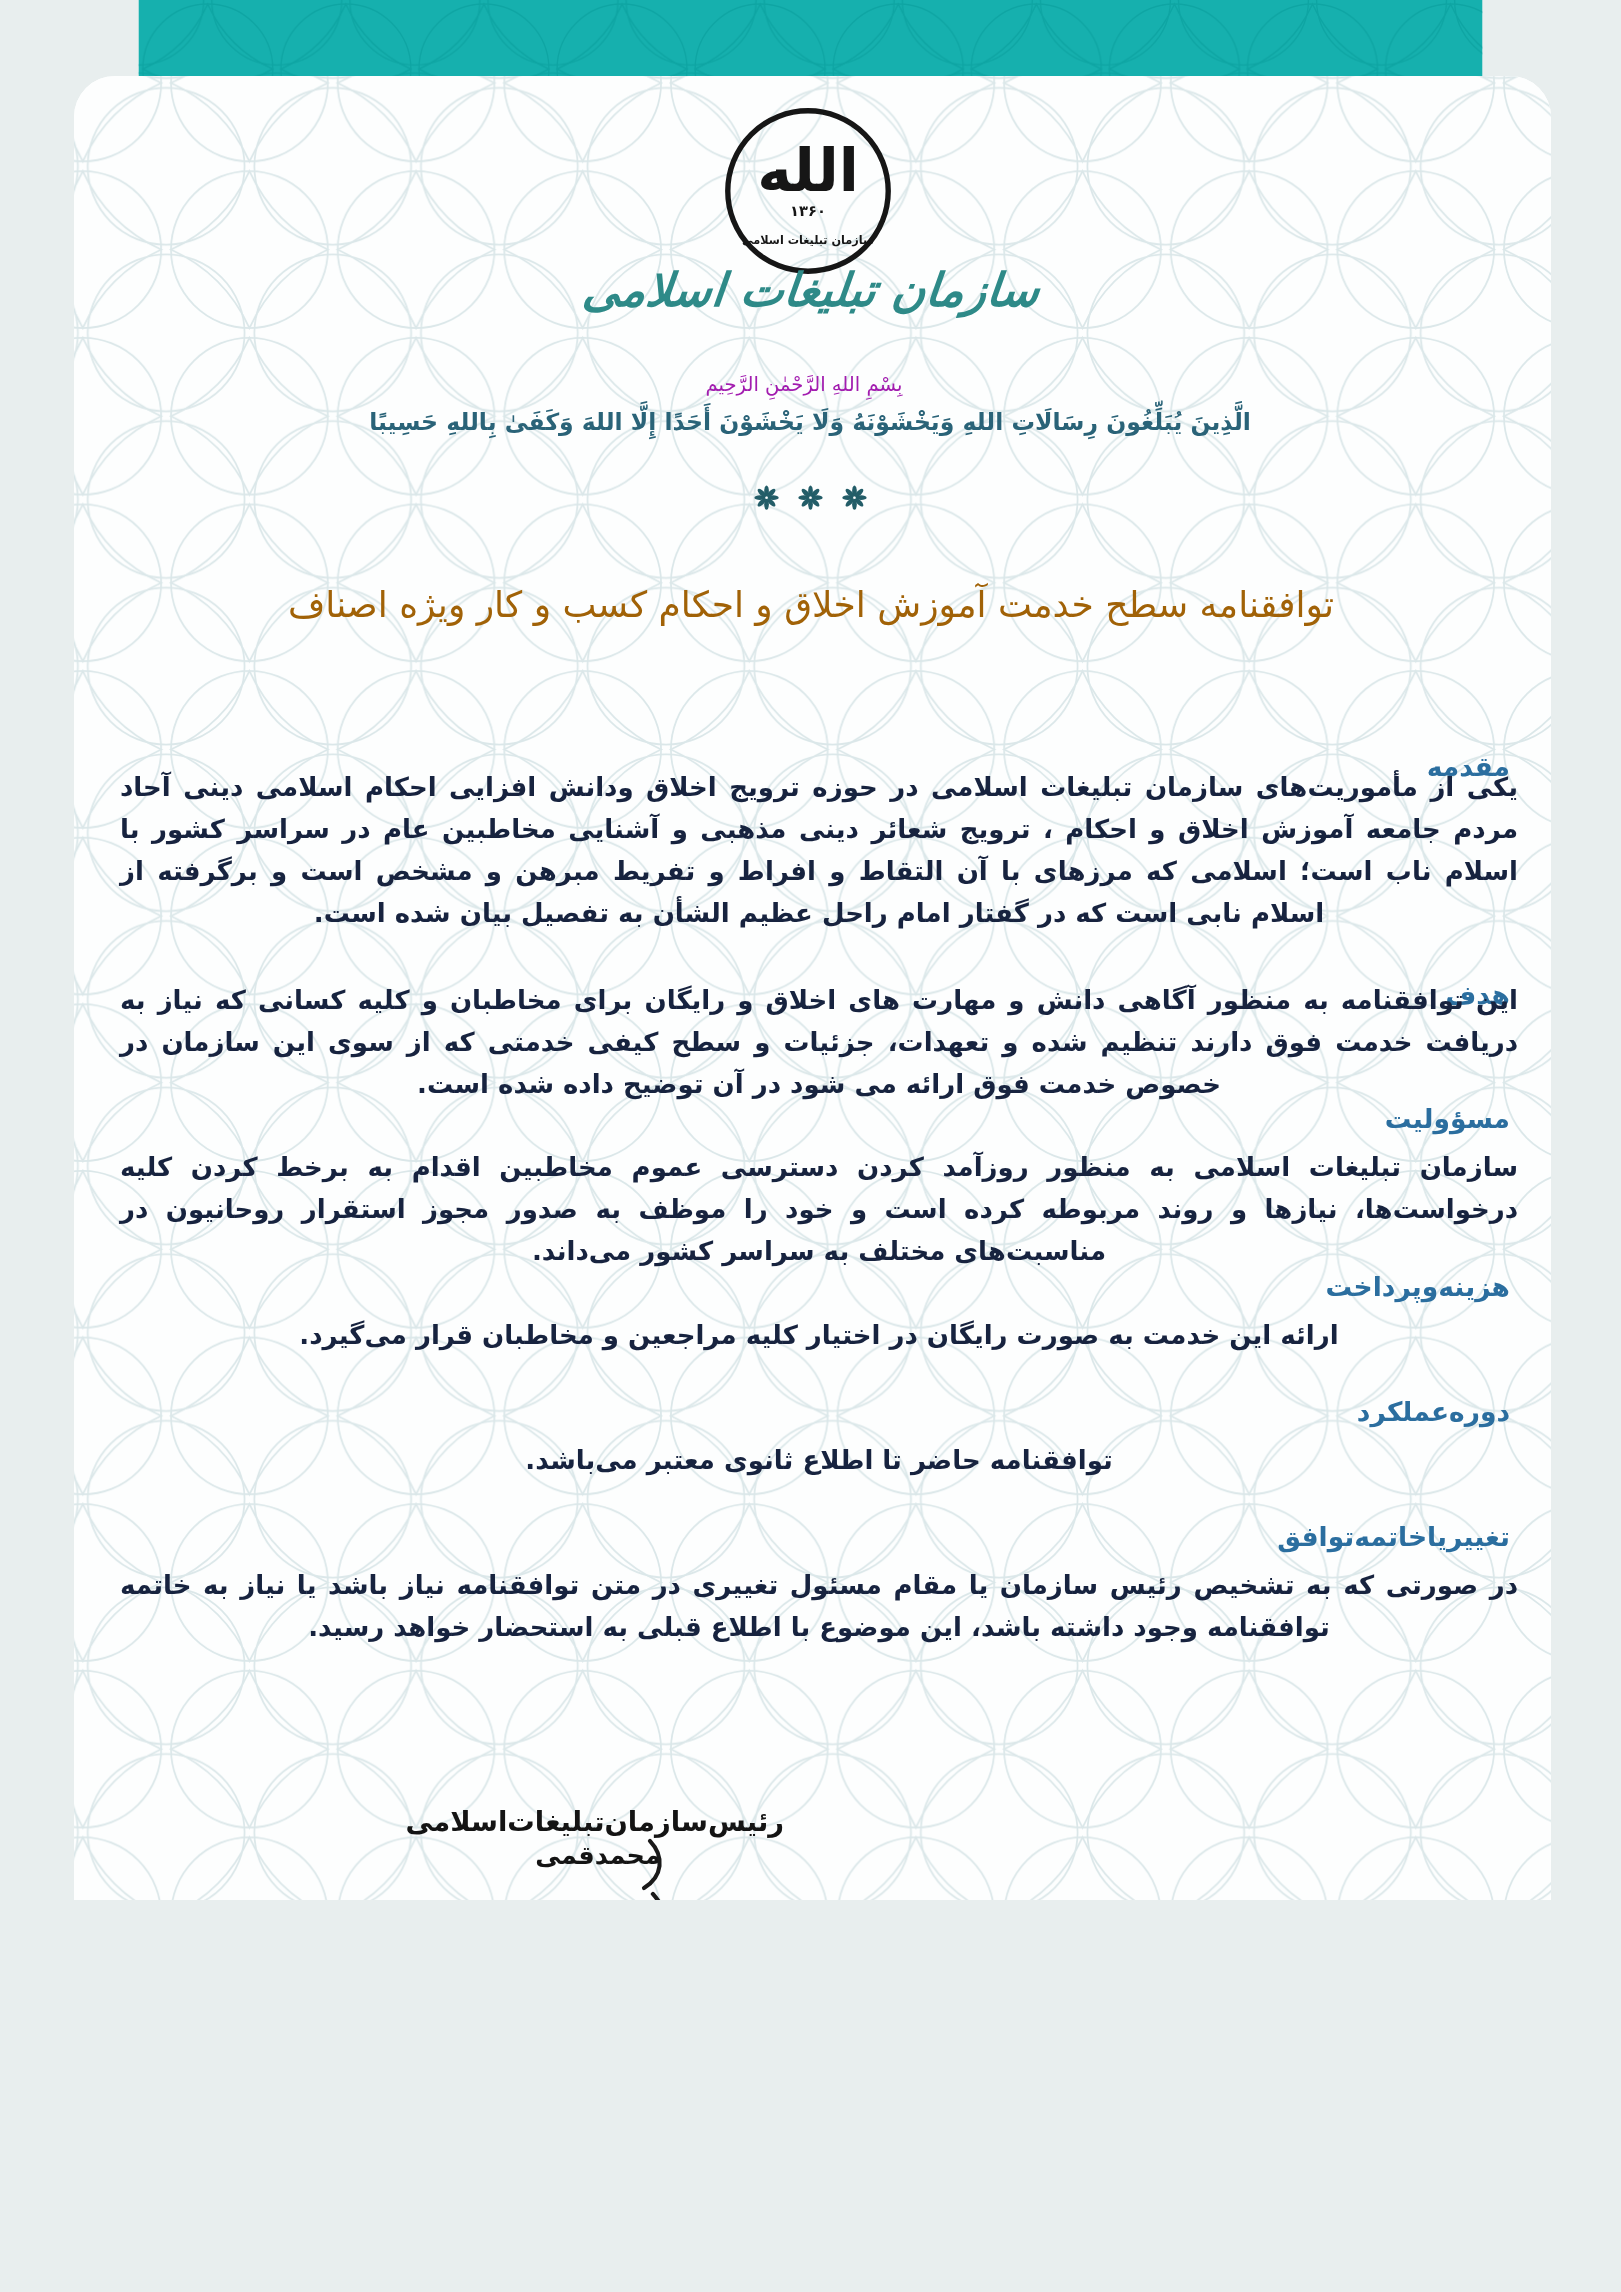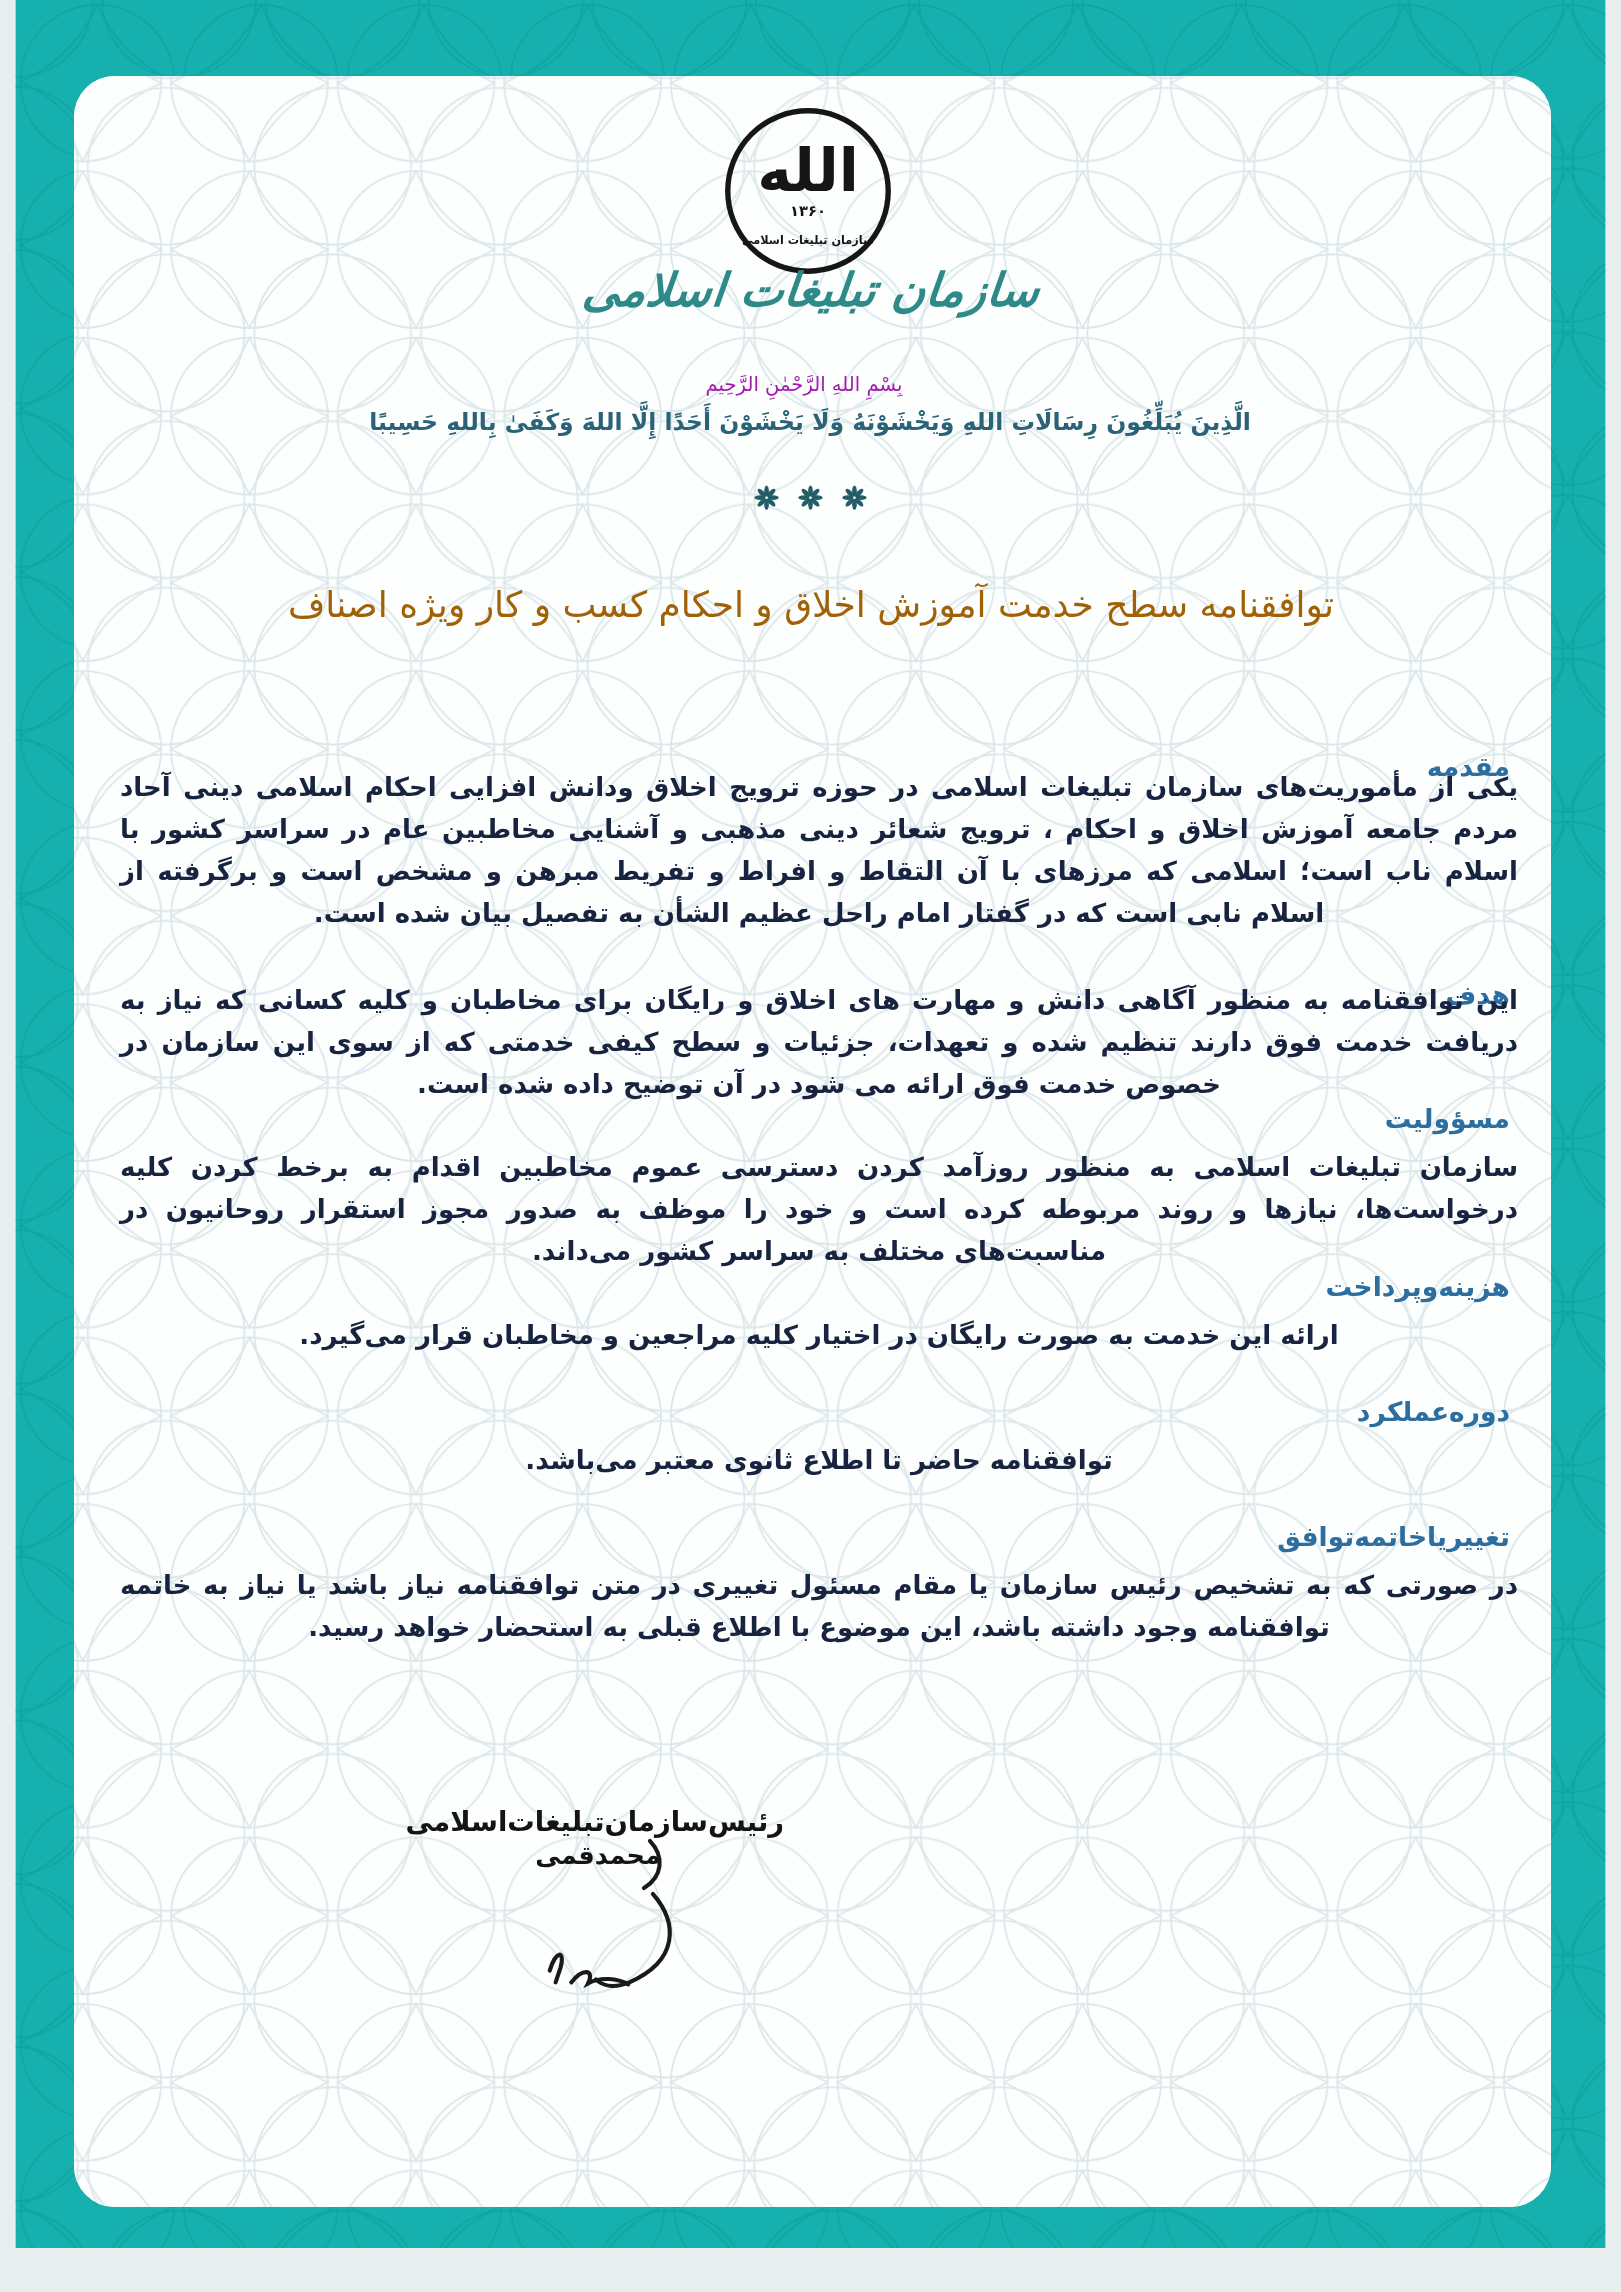--- a/index.html
+++ b/index.html
@@ -1,18 +1,18 @@
 <!DOCTYPE html>
 <html lang="fa" dir="rtl"><head>
 <meta charset="utf-8">
 <style>
   html,body{margin:0;padding:0;background:#e8eeee;}
   .page{
     position:relative;
-    width:1621px;height:2248px;
+    width:1621px;height:1900px;
     overflow:hidden;
     font-family:"DejaVu Sans",sans-serif;
   }
   .abs{position:absolute;}
   .fill{left:0;top:0;width:100%;height:100%;}
   .sheet{
     position:absolute;
     left:74px;top:76px;
     width:1477px;height:2131px;
     background:#fdfefe;

